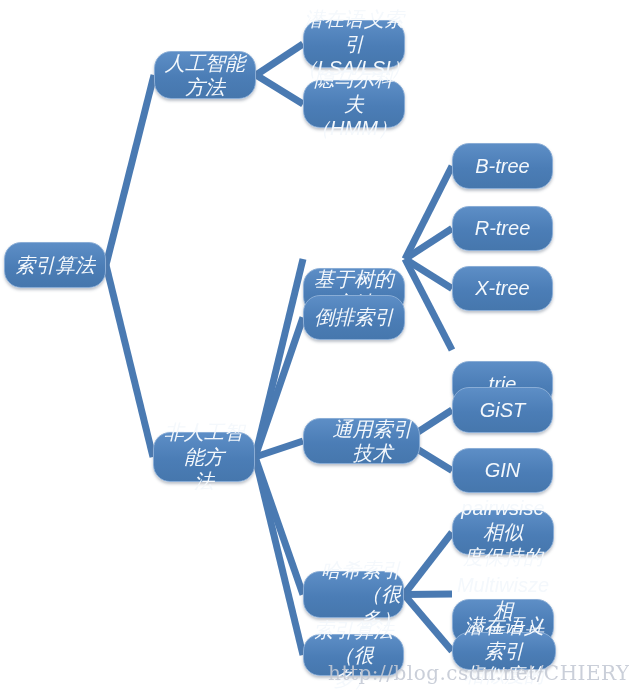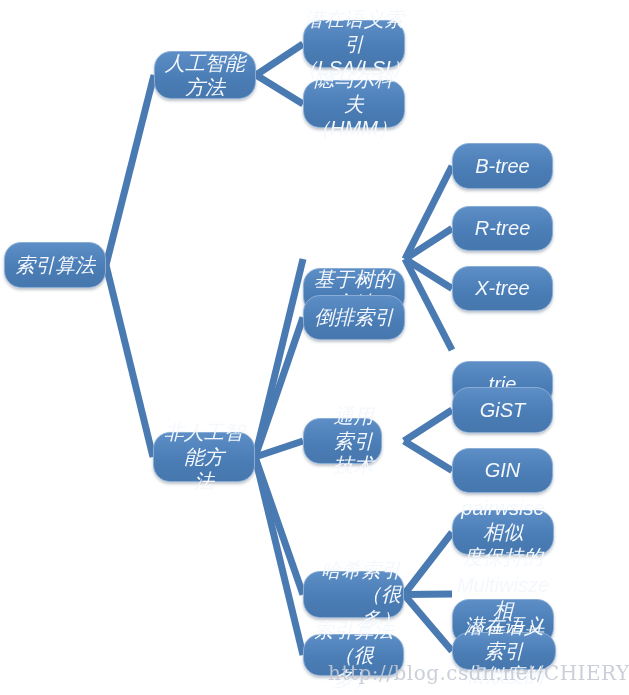--- a/index.html
+++ b/index.html
@@ -82,21 +82,21 @@
 <div class="node" style="left: 4px; top: 242px; width: 102px; height: 46px;">索引算法</div>
     <div class="node" style="left: 154px; top: 51px; width: 102px; height: 48px;">人工智能方法</div>
     <div class="node" style="left: 303px; top: 20px; width: 102px; height: 48px;">潜在语义索引
 （LSA/LSI）</div>
     <div class="node" style="left: 303px; top: 80px; width: 102px; height: 48px;">隐马尔科夫
 （HMM）</div>
     <div class="node" style="left: 153px; top: 432px; width: 102px; height: 50px;">非人工智能方
 法</div>
     <div class="node" style="left: 303px; top: 236px; width: 102px; height: 46px; margin-top: 32px;">基于树的方法</div>
     <div class="node" style="left: 303px; top: 295px; width: 102px; height: 45px;">倒排索引</div>
-    <div class="node" style="left: 303px; top: 418px; width: 79px; height: 46px; padding-left: 24px;">通用索引技术</div>
+    <div class="node" style="left: 303px; top: 418px; width: 117px; height: 46px; padding-left: 24px;">通用索引技术</div>
     <div class="node" style="left: 303px; top: 571px; width: 101px; height: 47px; text-align: right;">哈希索引（很
 多）</div>
     <div class="node" style="left: 303px; top: 634px; width: 101px; height: 42px;">索引算法（很
 多）</div>
     <div class="node" style="left: 452px; top: 143px; width: 101px; height: 46px;">B-tree</div>
     <div class="node" style="left: 452px; top: 206px; width: 101px; height: 45px;">R-tree</div>
     <div class="node" style="left: 452px; top: 266px; width: 101px; height: 45px;">X-tree</div>
     <div class="node" style="left: 452px; top: 327px; width: 101px; height: 46px; margin-top: 34px;">trie</div>
     <div class="node" style="left: 452px; top: 387px; width: 101px; height: 46px;">GiST</div>
     <div class="node" style="left: 452px; top: 448px; width: 101px; height: 45px;">GIN</div>

